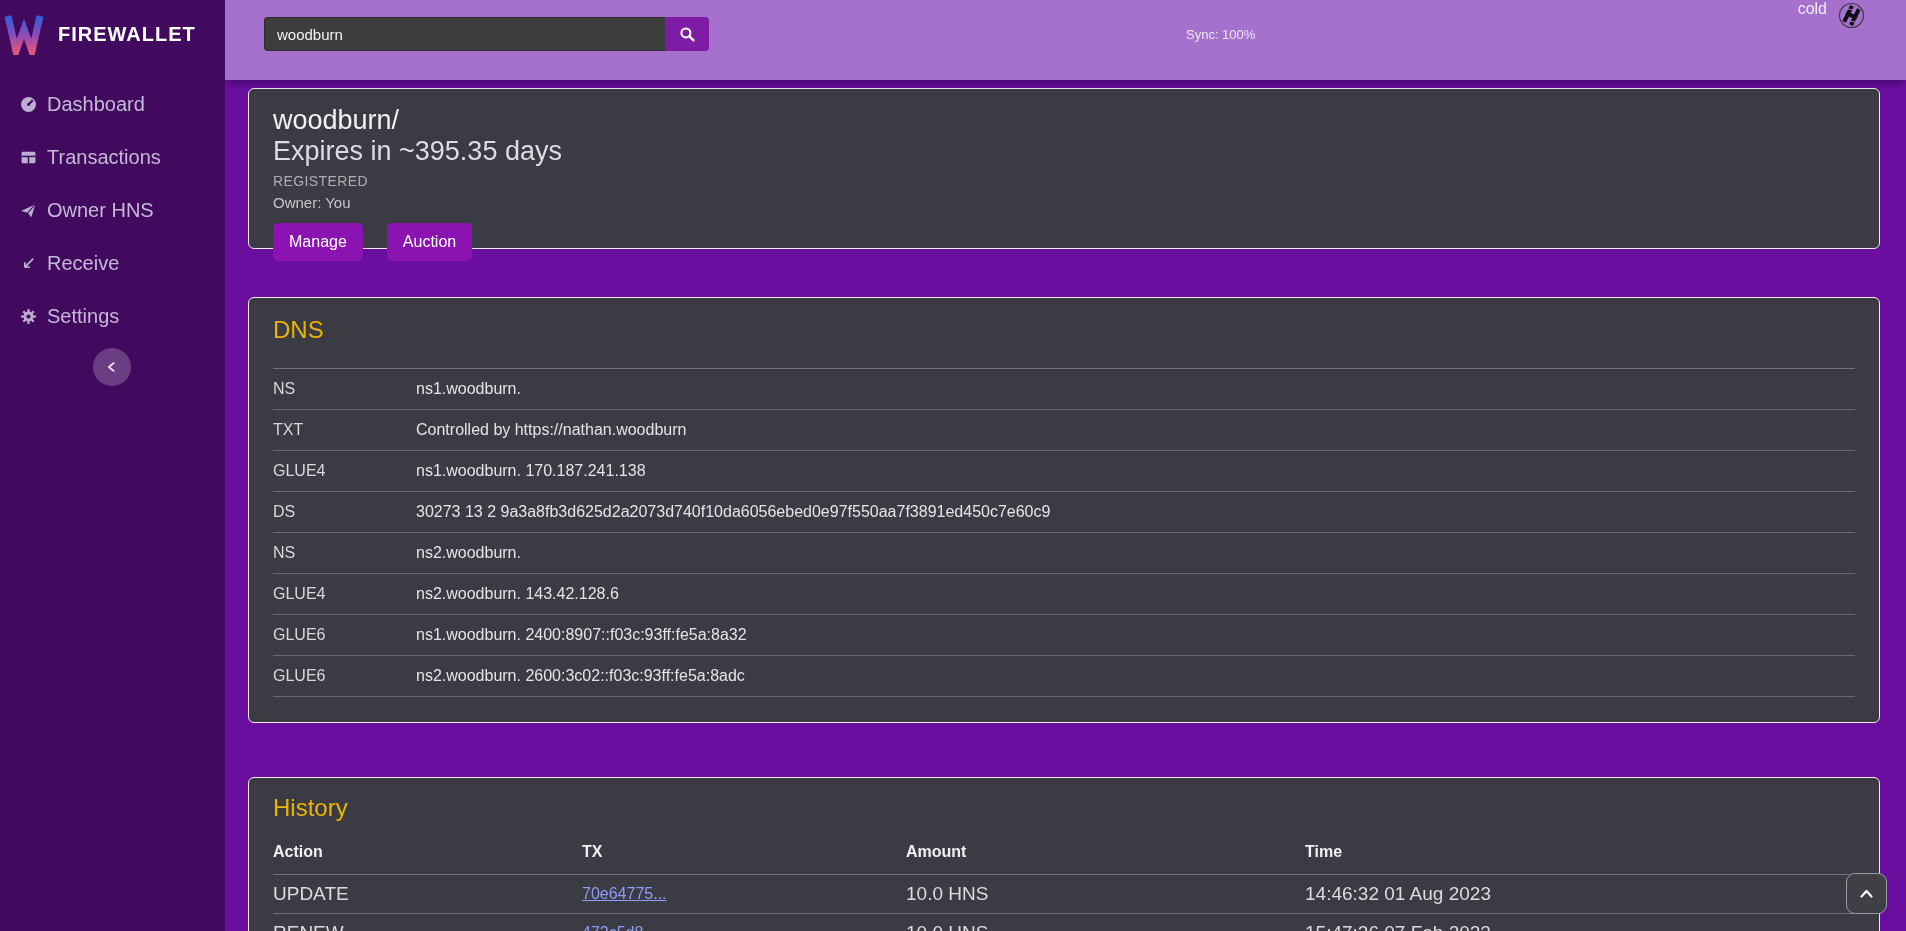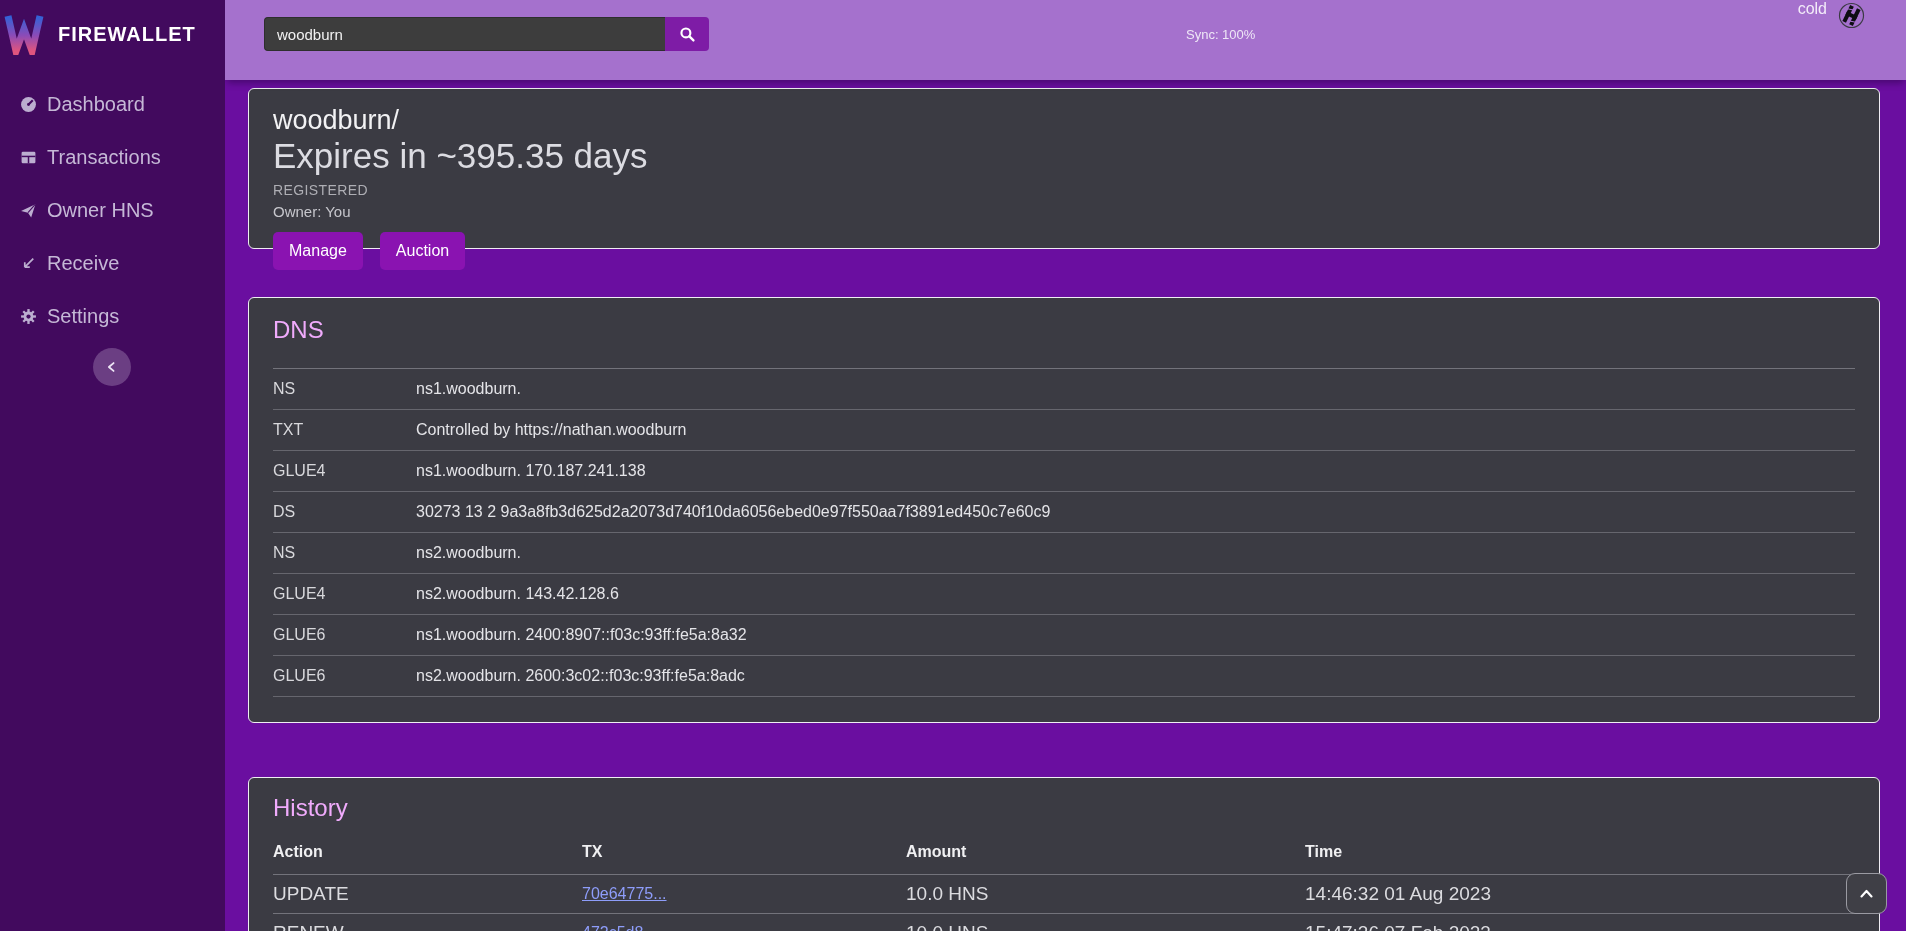--- a/index.html
+++ b/index.html
@@ -32,30 +32,30 @@
   .hns-badge { width:31px; height:31px; display:block; cursor:pointer; }
 
   
   .main { position:absolute; left:225px; top:68px; right:0; bottom:0; background:#6a0ea0; overflow:hidden; }
   .card { margin-left:23px; width:1632px; background:#3b3b43; border:1px solid #efedf3; border-radius:6px; }
 
   
   .domain-card { margin-top:20px; height:161px; padding:16px 24px; }
   .domain-head { display:flex; justify-content:flex-start; align-items:flex-start;flex-direction:column; }
   .domain-title { font-size:27px; color:#f2f2f4; font-weight:400; }
-  .domain-expiry { font-size:35px; color:#dcdce2; font-weight:400; }
+  .domain-expiry { font-size:27px; color:#dcdce2; font-weight:400; }
   .domain-status { margin-top:6px; font-size:14px; color:#aeaeb4; letter-spacing:0.4px; }
   .domain-owner { margin-top:5px; font-size:15px; color:#c6c6cc; }
-  .btn-row { margin-top:12px; display:flex; gap:17px; }
+  .btn-row { margin-top:12px; display:flex; gap:24px; }
   .btn { background:#8a13b1; color:#ffffff; border:none; border-radius:5px; padding:10px 16px;
     font-size:16px; cursor:pointer; font-family:"Liberation Sans", sans-serif; }
 
   
   .dns-card { margin-top:48px; height:426px; padding:18px 24px; }
-  .card-title { font-size:24px; color:#f0abfc; font-weight:400; }
+  .card-title { font-size:24px; color:#eab308; font-weight:400; }
   .dns-table { margin-top:24px; border-top:1px solid #73737b; }
   .dns-row { display:grid; grid-template-columns:143px 1fr; align-items:center; height:41px; border-bottom:1px solid #66666e; }
   .dns-type { font-size:16px; color:#d8d8dc; }
   .dns-value { font-size:16px; color:#e4e4e8; }
 
   
   .history-card { margin-top:54px; height:240px; padding:16px 24px; }
   .hist-table { margin-top:8px; }
   .hist-head { display:grid; grid-template-columns:309px 324px 399px 1fr; align-items:center; height:44px; }
   .hist-head > div { font-size:16px; font-weight:bold; color:#f0f0f2; }

